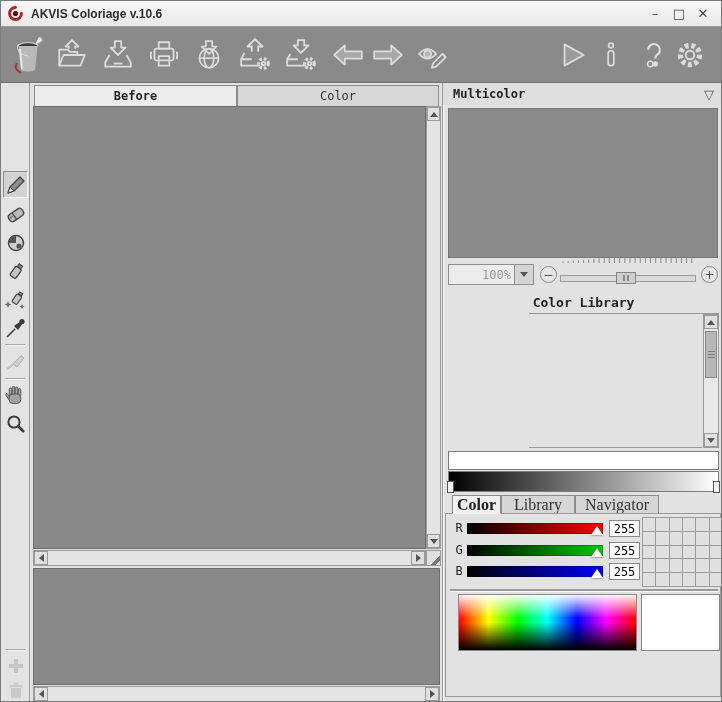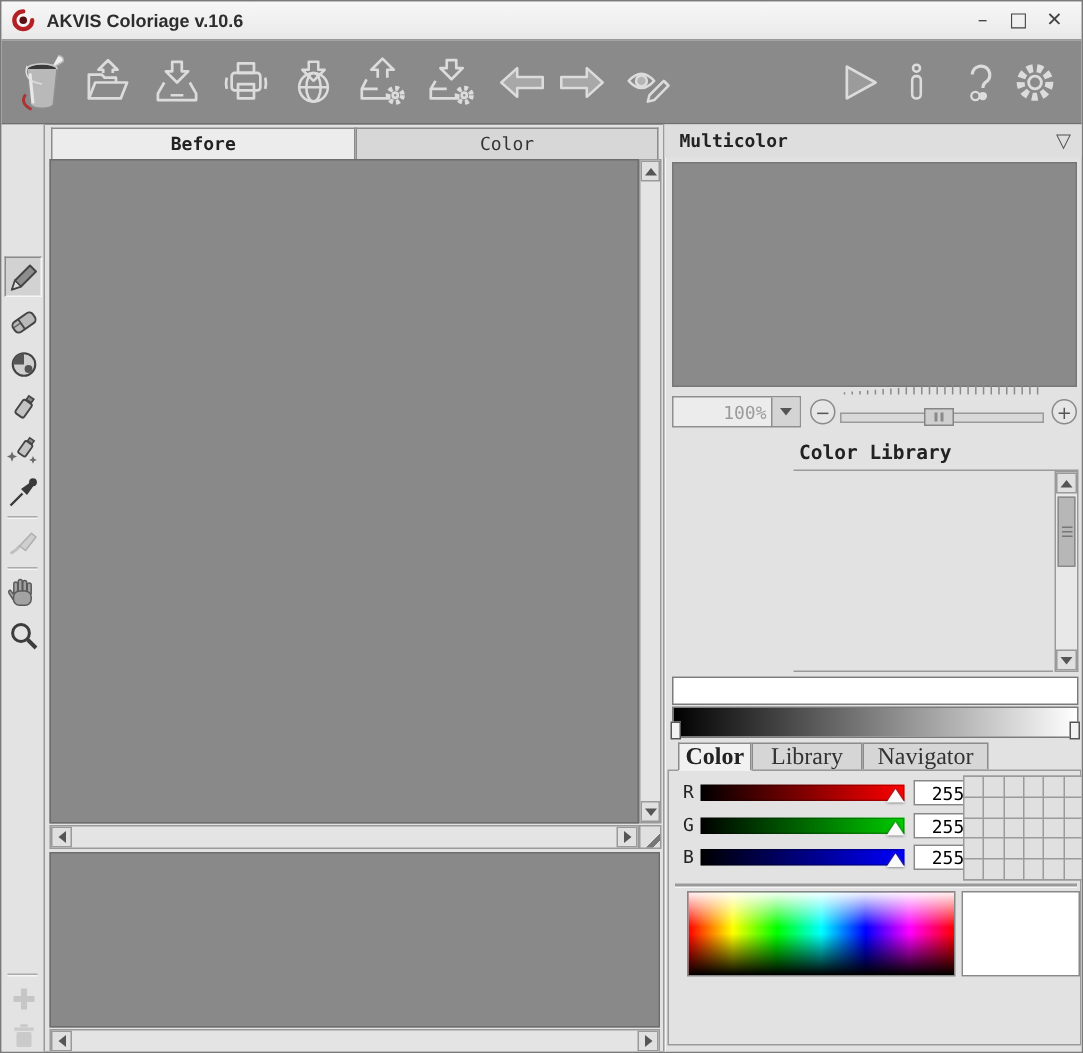--- a/index.html
+++ b/index.html
@@ -96,21 +96,21 @@
     border:1px solid #8b8b8b;font-size:16px;font-family:Liberation Serif, serif;}
   .ctab.active{background:#f1f1f1;font-weight:bold;border-bottom:1px solid #f1f1f1;z-index:3;}
   .ctab.inactive{background:#d6d6d6;color:#333;}
   .cpanel{position:absolute;left:2px;top:430px;width:276px;height:184px;
     border:1px solid #9a9a9a;background:#e2e2e2;}
   .sl-label{position:absolute;width:12px;text-align:center;font-size:12px;}
   .sl-bar{position:absolute;left:21px;width:136px;height:11px;box-shadow:inset 0 0 0 1px rgba(0,0,0,.25);}
   .sl-tri{position:absolute;width:0;height:0;border-left:6px solid transparent;
     border-right:6px solid transparent;border-bottom:9px solid #fafafa;
     filter:drop-shadow(0 0 1px #444);}
-  .sl-input{position:absolute;left:163px;width:46px;height:17px;border:1px solid #888;
+  .sl-input{position:absolute;left:163px;width:31px;height:17px;border:1px solid #888;
     background:#fff;font-family:"DejaVu Sans Mono",monospace;font-size:12px;text-align:center;padding:0;}
   .mini-grid{position:absolute;left:196px;top:3px;width:81px;height:70px;
     background:#9b9b9b;border:1px solid #9b9b9b;display:grid;
     grid-template-columns:repeat(6,1fr);grid-template-rows:repeat(5,1fr);gap:1px;}
   .mini-grid div{background:#e0e0e0;}
   .cp-div{position:absolute;left:4px;top:75px;width:268px;height:2px;
     background:#9a9a9a;box-shadow:0 1px 0 #f6f6f6;}
   .spectrum{position:absolute;left:12px;top:80px;width:179px;height:57px;border:1px solid #888;
     background:
       linear-gradient(to bottom,rgba(255,255,255,.95),rgba(255,255,255,0) 42%,rgba(0,0,0,0) 50%,#000 100%),

